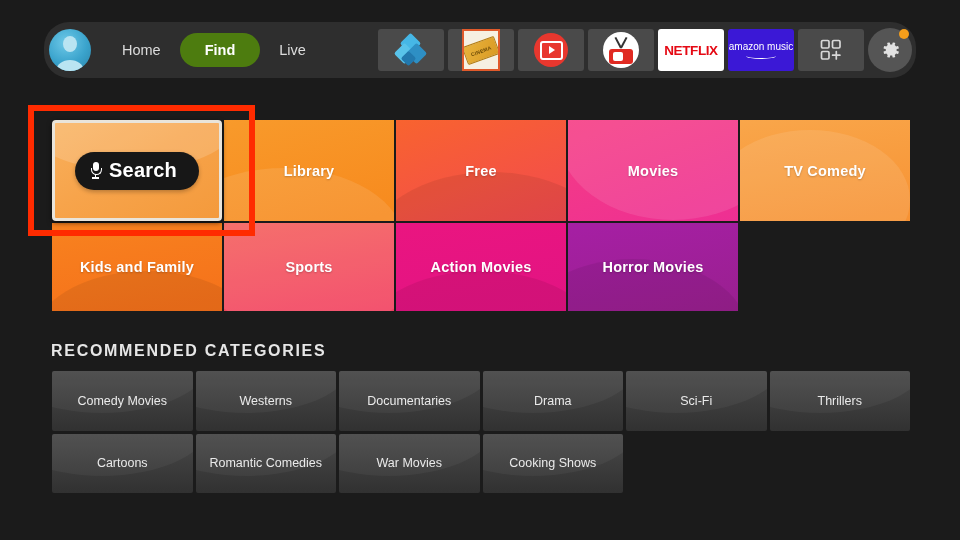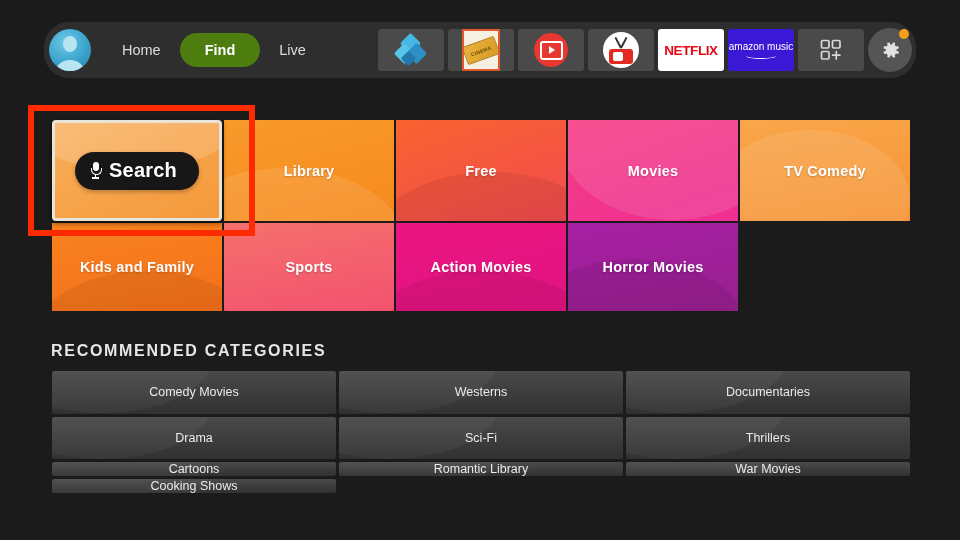--- a/index.html
+++ b/index.html
@@ -358,21 +358,21 @@
     font-weight: bold;
     letter-spacing: 1.7px;
   }
   .recgrid {
     position: absolute;
     left: 52px;
     top: 371px;
     width: 858px;
     height: 122px;
     display: grid;
-    grid-template-columns: repeat(3, 1fr);
+    grid-template-columns: repeat(6, 1fr);
     grid-template-rows: 1fr 1fr;
     gap: 3px;
   }
   .rtile {
     background: linear-gradient(180deg, #4a4a4a 0%, #3c3c3c 55%, #313131 100%);
     border-radius: 2px;
     display: flex;
     align-items: center;
     justify-content: center;
     color: #eaeaea;
@@ -542,21 +542,21 @@
   <div class="rtile">
       <span>Sci-Fi</span>
     </div>
   <div class="rtile">
       <span>Thrillers</span>
     </div>
   <div class="rtile">
       <span>Cartoons</span>
     </div>
   <div class="rtile">
-      <span>Romantic Library</span>
+      <span>Romantic Comedies</span>
     </div>
   <div class="rtile">
       <span>War Movies</span>
     </div>
   <div class="rtile">
       <span>Cooking Shows</span>
     </div>
 </div>
 
 </body></html>

